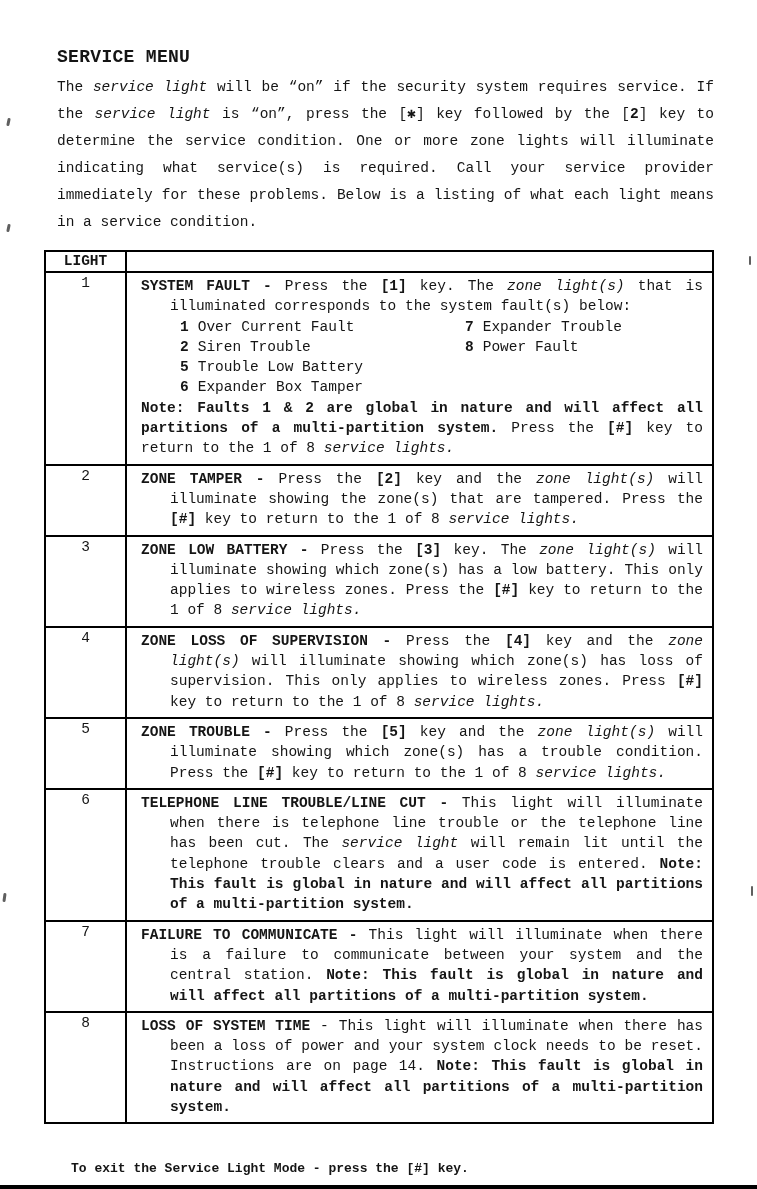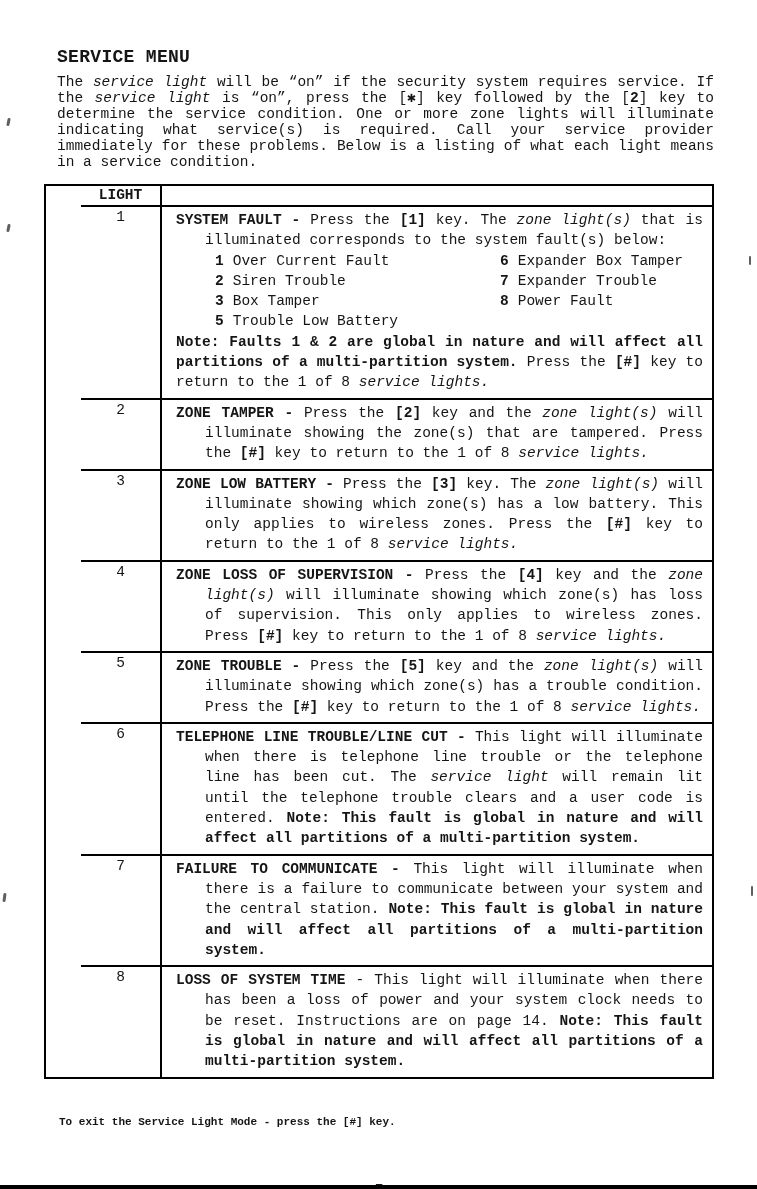--- a/index.html
+++ b/index.html
@@ -15,27 +15,26 @@
   .content { padding: 47px 43px 0 44px; font-family: Liberation Mono, monospace; }
   .title {
     margin: 0 0 0 13px;
     font-size: 18px;
     font-weight: 700;
     letter-spacing: 0.3px;
   }
   .intro {
     margin: 7px 0 0 13px;
     font-size: 14.5px;
-    line-height: 16px;
+    line-height: 27px;
     text-align: justify;
   }
   .svc-table {
     margin-top: 14px;
     border: 2px solid #000;
-    padding-left: 35px;
   }
   .t-header {
     display: grid;
     grid-template-columns: 81px 1fr;
     border-bottom: 2px solid #000;
   }
   .t-header > div {
     text-align: center;
     font-weight: 700;
     font-size: 14.5px;
@@ -68,23 +67,23 @@
   .fault-grid {
     display: grid;
     grid-template-columns: 285px 1fr;
     grid-template-rows: repeat(4, auto);
     grid-auto-flow: column;
     margin-left: 39px;
   }
   .fault-item { line-height: 20.3px; white-space: nowrap; }
   .fault-num { font-weight: 700; margin-right: 9px; }
   .exit-line {
-    margin: 37px 0 0 15px;
+    margin: 37px 0 0 27px;
     font-weight: 700;
-    font-size: 11px;
+    font-size: 13px;
   }
   .page-num {
     margin: 54px 0 0 0;
     text-align: center;
     font-size: 14.5px;
   }
   .scan-edge-bottom {
     position: absolute;
     left: 0; bottom: 0;
     width: 100%; height: 4px;
@@ -117,21 +116,20 @@
         <div class="light-h">LIGHT</div>
       </div>
       <div>
   <div class="t-row">
     <div class="light-cell">1</div>
     <div class="problem-cell">
               <p class="hang"><span style="font-weight: 700;">SYSTEM FAULT - </span><span>Press the </span><span style="font-weight: 700;">[1]</span><span> key. The </span><span style="font-style: italic;">zone light(s)</span><span> that is illuminated corresponds to the system fault(s) below:</span></p>
               <div class="fault-grid">
                 <div class="fault-item"><span class="fault-num">1</span><span>Over Current Fault</span></div>
                 <div class="fault-item"><span class="fault-num">2</span><span>Siren Trouble</span></div>
-                <div class="fault-item"><span class="fault-num">3</span><span>Box Tamper</span></div>
                 <div class="fault-item"><span class="fault-num">5</span><span>Trouble Low Battery</span></div>
                 <div class="fault-item"><span class="fault-num">6</span><span>Expander Box Tamper</span></div>
                 <div class="fault-item"><span class="fault-num">7</span><span>Expander Trouble</span></div>
                 <div class="fault-item"><span class="fault-num">8</span><span>Power Fault</span></div>
               </div>
               <p class="flush"><span style="font-weight: 700;">Note: Faults 1 &amp; 2 are global in nature and will affect all partitions of a multi-partition system.</span><span> Press the </span><span style="font-weight: 700;">[#]</span><span> key to return to the 1 of 8 </span><span style="font-style: italic;">service lights.</span></p>
             </div>
   </div>
 
   <div class="t-row">

